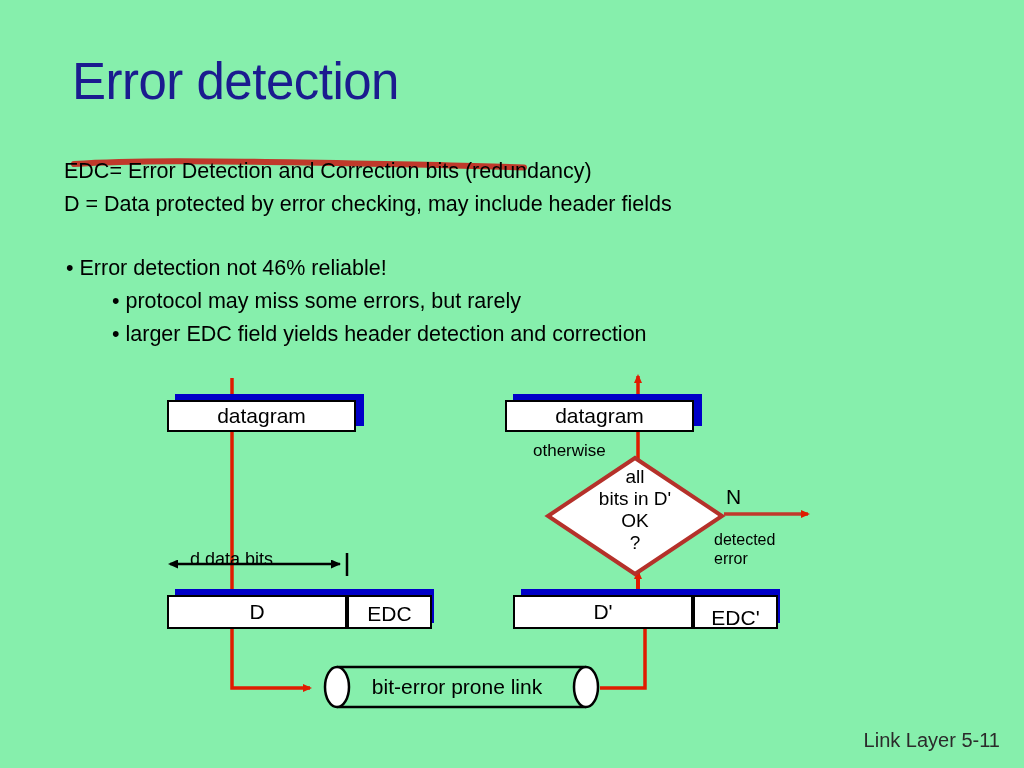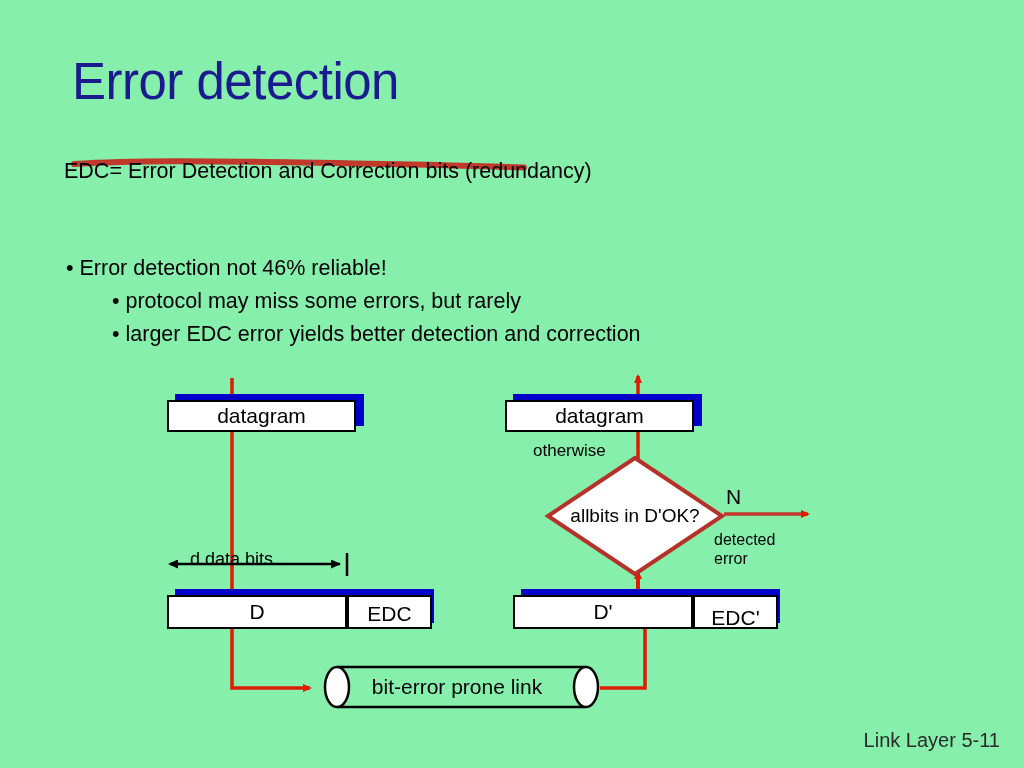--- a/index.html
+++ b/index.html
@@ -118,23 +118,23 @@
                         display: flex; align-items: center; justify-content: center; }
 
   
   #diamond-text {
     position: absolute;
     left: 560px;
     top: 466px;
     width: 150px;
     height: 100px;
     display: flex;
-    flex-direction: row;
+    flex-direction: column;
     align-items: center;
-    justify-content: center;
+    justify-content: flex-start;
     font-size: 19px;
     line-height: 22px;
     color: #000000;
     text-align: center;
     z-index: 5;
   }
 
   
   .free-label {
     position: absolute;
@@ -167,23 +167,24 @@
 <div id="slide">
 
   <div id="title-block">
     <div id="page-title">Error detection</div>
     <svg id="title-underline" viewBox="0 0 455 11" preserveAspectRatio="none">
       <path d="M2,5 C60,1 140,2 230,3.5 C320,5 400,6.5 452,8.5" stroke="#c0392b" stroke-width="6" fill="none" stroke-linecap="round"></path>
     </svg>
   </div>
 
   <div class="body-line" id="edc-def">EDC= Error Detection and Correction bits (redundancy)</div>
+  <div class="body-line" id="d-def">D    = Data protected by error checking, may include header fields</div>
   <div class="body-line" id="bullet-1">• Error detection not 46% reliable!</div>
   <div class="body-line" id="bullet-2">• protocol may miss some errors, but rarely</div>
-  <div class="body-line" id="bullet-3">• larger EDC error yields better detection and correction</div>
+  <div class="body-line" id="bullet-3">• larger EDC field yields header detection and correction</div>
 
   <svg id="diagram" viewBox="0 0 1024 768">
     <defs>
       <marker id="arrow-red" markerWidth="10" markerHeight="10" refX="7" refY="4" orient="auto" markerUnits="userSpaceOnUse">
         <path d="M0,0 L9,4 L0,8 z" fill="#e01b00"></path>
       </marker>
       <marker id="arrow-black-start" markerWidth="11" markerHeight="10" refX="2" refY="4.5" orient="auto" markerUnits="userSpaceOnUse">
         <path d="M10,0 L0,4.5 L10,9 z" fill="#000000"></path>
       </marker>
       <marker id="arrow-black-end" markerWidth="11" markerHeight="10" refX="9" refY="4.5" orient="auto" markerUnits="userSpaceOnUse">

